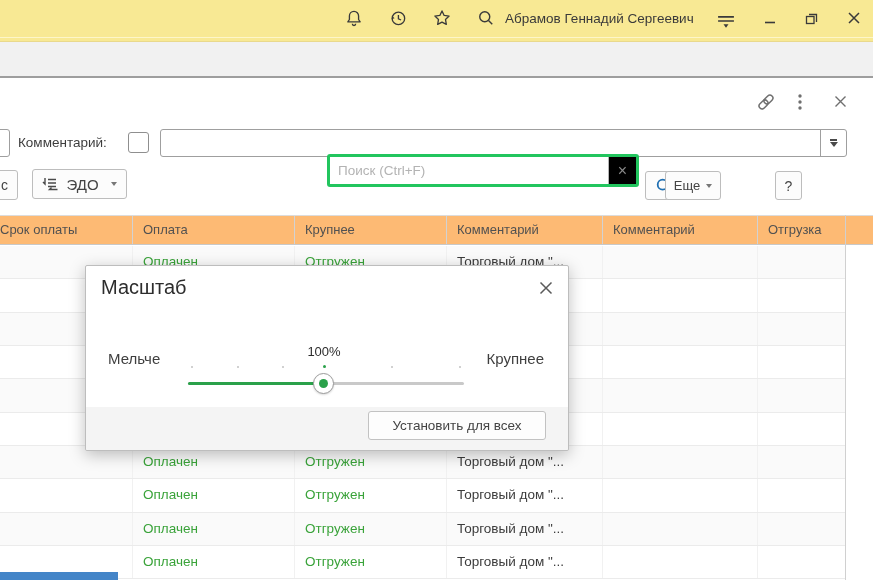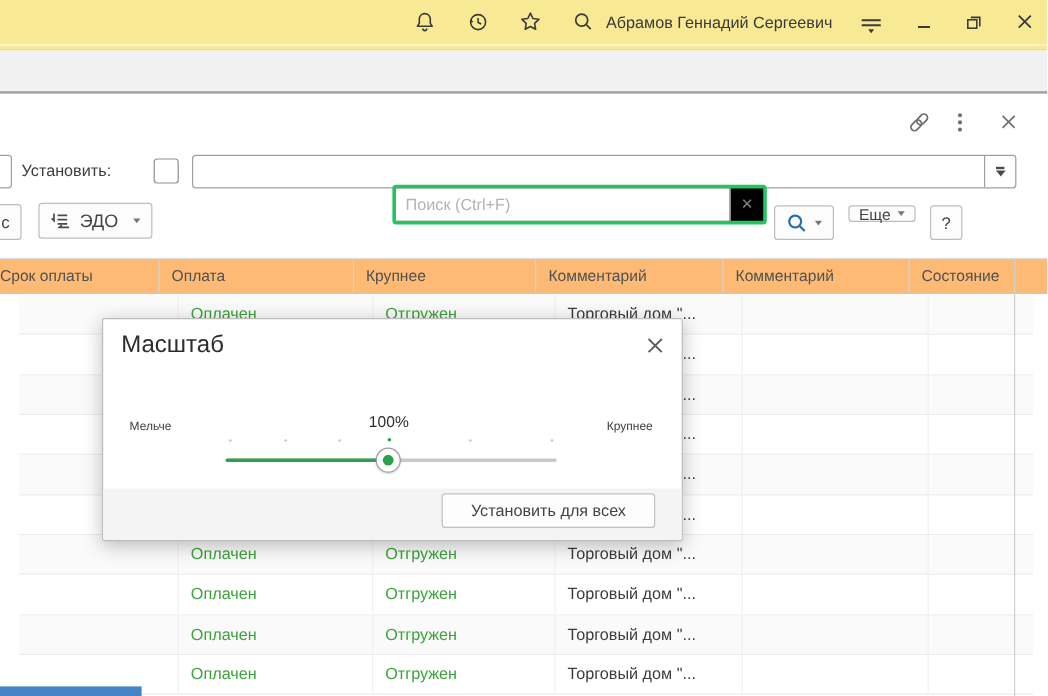--- a/index.html
+++ b/index.html
@@ -38,45 +38,45 @@
   .caret{width:0;height:0;border-left:3.5px solid transparent;border-right:3.5px solid transparent;border-top:4px solid #777;margin-left:6px;}
   .partial-btn{left:-42px;top:170px;width:60px;height:30px;justify-content:flex-end;padding-right:9px;font-size:14px;}
   .edo-btn{left:32px;top:169px;width:95px;height:30px;font-size:15px;gap:6px;}
   .edo-btn svg{width:18px;height:18px;color:#4a4a4a;}
   .search-wrap{position:absolute;left:327px;top:154px;width:306px;height:27px;border:3px solid #22c55e;border-radius:3px;background:#000000;display:flex;box-sizing:content-box;}
   .search-wrap input{flex:1;border:none;outline:none;font-size:13.5px;padding:0 8px;color:#333;}
   .search-wrap input::placeholder{color:#b3b3b3;}
   .search-clear{width:27px;border-left:1px solid #b5b5b5;display:flex;align-items:center;justify-content:center;color:#8a8a8a;font-size:16px;cursor:pointer;}
   .loupe-btn{left:645px;top:171px;width:50px;height:29px;}
   .loupe-btn svg{width:18px;height:18px;color:var(--loupe-blue);}
-  .more-btn{left:707px;top:171px;width:56px;height:14px;text-align:center;}
+  .more-btn{left:665px;top:171px;width:56px;height:29px;text-align:center;}
   .help-btn{left:775px;top:171px;width:27px;height:29px;font-size:14px;}
 
   
   .thead{position:absolute;left:0;top:215px;width:873px;height:30px;background:#fdba74;border-top:1px solid #dcdcdc;border-bottom:1px solid #c8c8c8;display:flex;box-sizing:border-box;}
   .th{height:28px;line-height:28px;font-size:13px;color:#515151;padding-left:10px;border-right:1px solid #d2d2d2;box-sizing:border-box;cursor:pointer;overflow:hidden;white-space:nowrap;}
   .th:first-child{padding-left:0;}
   .th:last-child{border-right:none;}
-  .tbody{position:absolute;left:16px;top:246px;width:845px;}
+  .tbody{position:absolute;left:0;top:246px;width:845px;}
   .trow{display:flex;height:33.35px;border-bottom:1px solid #ebebeb;cursor:pointer;box-sizing:border-box;}
   .trow:nth-child(odd){background:#fafafa;}
   .trow:nth-child(even){background:#ffffff;}
   .td{height:100%;line-height:32px;font-size:13.5px;padding-left:10px;border-right:1px solid #f1f1f1;box-sizing:border-box;white-space:nowrap;overflow:hidden;}
   .td:last-child{border-right:none;}
   .td.green{color:var(--text-green);}
   .td.dark{color:#3c3c3c;}
   .table-right-border{position:absolute;left:845px;top:215px;width:1px;height:365px;background:#d0d0d0;}
   .partial-selected-row{position:absolute;left:0;top:572px;width:118px;height:8px;background:var(--selection-blue);}
 
   
   .modal{position:absolute;left:85px;top:265px;width:482px;height:184px;background:#fff;border:1px solid #bdbdbd;border-radius:2px;box-shadow:0 4px 16px rgba(0,0,0,.25);z-index:10;}
   .modal-title{position:absolute;left:15px;top:10px;font-size:20px;color:#2d2d2d;}
   .modal-close{position:absolute;right:14px;top:14px;color:#5a5a5a;cursor:pointer;}
   .modal-close svg{display:block;}
-  .slider-label{position:absolute;top:84px;font-size:10px;color:#3f3f3f;}
+  .slider-label{position:absolute;top:84px;font-size:15px;color:#3f3f3f;}
   .slider-value{position:absolute;left:238px;top:78px;transform:translateX(-50%);font-size:13px;color:#2d2d2d;}
   .tick{position:absolute;top:100px;width:2px;height:2px;background:#c2c2c2;border-radius:50%;}
   .tick.green{width:3px;height:3px;background:var(--slider-green);top:99px;}
   .slider-track{position:absolute;left:102px;top:116px;width:276px;height:3px;background:#c9c9c9;border-radius:2px;cursor:pointer;}
   .slider-fill{position:absolute;left:0;top:0;width:136px;height:3px;background:var(--slider-green);border-radius:2px;}
   .slider-thumb{position:absolute;left:227px;top:107px;width:21px;height:21px;border-radius:50%;background:#fff;border:1px solid #9c9c9c;box-sizing:border-box;cursor:pointer;box-shadow:0 1px 2px rgba(0,0,0,.15);}
   .slider-thumb::after{content:"";position:absolute;left:5px;top:5px;width:9px;height:9px;border-radius:50%;background:var(--slider-green);}
   .modal-footer{position:absolute;left:0;top:141px;width:100%;height:43px;background:#f4f4f4;border-radius:0 0 2px 2px;}
   .apply-btn{position:absolute;right:22px;top:4px;width:178px;height:29px;background:#fdfdfd;border:1px solid #c2c2c2;border-radius:3px;font-size:13.5px;color:#444;display:flex;align-items:center;justify-content:center;cursor:pointer;font-family:inherit;margin-left:44px;}
 </style>
@@ -154,21 +154,21 @@
         <circle cx="5" cy="15" r="1.7"></circle>
       </svg>
   </span>
   <span class="fh-icon" style="left:833px;top:94px">
     <svg width="15" height="15" viewBox="0 0 15 15" stroke="currentColor" stroke-width="1.4">
         <path d="M2.5 2.5l10 10M12.5 2.5l-10 10"></path>
       </svg>
   </span>
 
   <div class="partial-field"></div>
-  <div class="org-label">Установить:</div>
+  <div class="org-label">Комментарий:</div>
   <div class="org-checkbox"></div>
   <div class="org-combo">
     <input type="text" style="">
     <div class="combo-arrow">
         <span class="bar"></span>
         <span class="tri"></span>
       </div>
   </div>
 
   <div class="btn partial-btn">с</div>
@@ -197,21 +197,21 @@
     <span class="caret"></span>
   </div>
   <div class="btn help-btn">?</div>
 
   <div class="thead">
     <div class="th" style="width:133px">Срок оплаты</div>
     <div class="th" style="width:162px">Оплата</div>
     <div class="th" style="width:152px">Крупнее</div>
     <div class="th" style="width:156px">Комментарий</div>
     <div class="th" style="width:155px">Комментарий</div>
-    <div class="th" style="width:115px">Состояние</div>
+    <div class="th" style="width:115px">Отгрузка</div>
   </div>
 
   <div class="tbody">
       <div class="trow">
       <div class="td" style="width:133px"></div>
       <div class="td green" style="width:162px">Оплачен</div>
       <div class="td green" style="width:152px">Отгружен</div>
       <div class="td dark" style="width:156px">Торговый дом "...</div>
       <div class="td" style="width:155px"></div>
       <div class="td" style="width:87px"></div>

